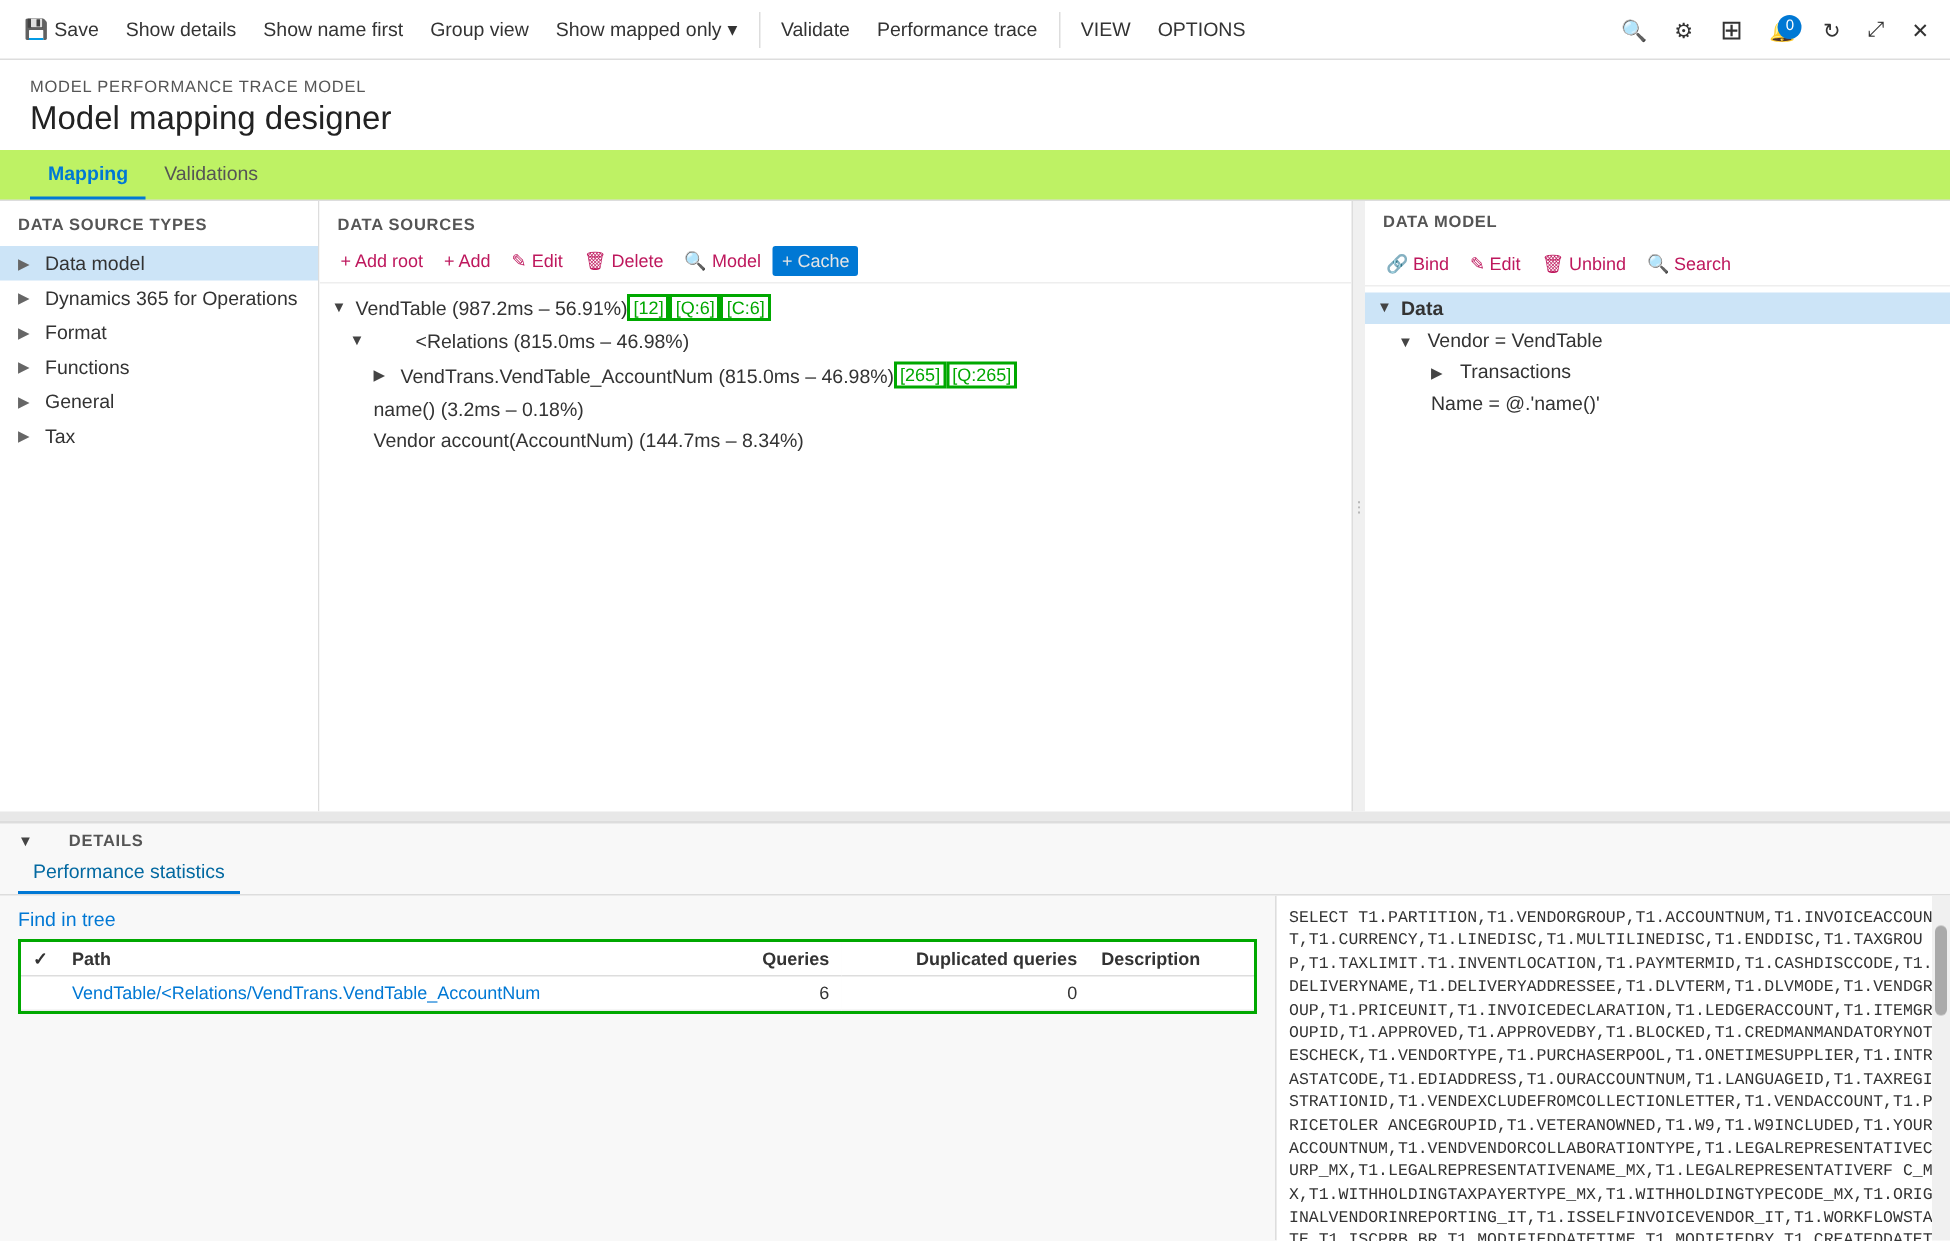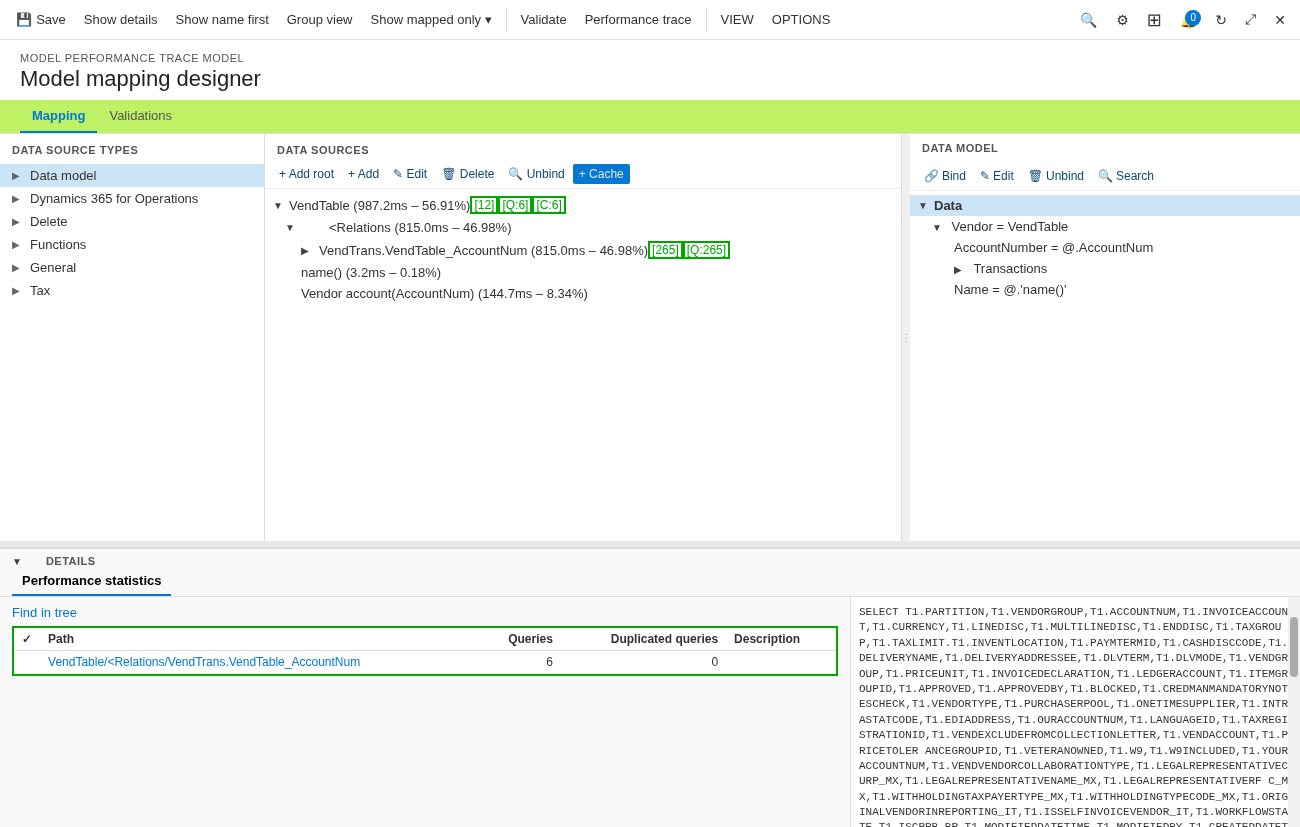--- a/index.html
+++ b/index.html
@@ -31,23 +31,23 @@
 
     
     .tab-bar { display: flex; padding: 0 20px; border-bottom: 1px solid #ddd; background: #bef264; }
     .tab { padding: 8px 12px; cursor: pointer; font-size: 13px; color: #555; border-bottom: 2px solid transparent; }
     .tab.active { color: #0078d4; border-bottom: 2px solid #0078d4; font-weight: 600; }
 
     
     .panels { display: flex; flex: 1; overflow: hidden; min-height: 0; }
 
     
-    .left-panel { width: 265px; border-right: 1px solid #ddd; background: #fff; display: flex; flex-direction: column; }
+    .left-panel { width: 213px; border-right: 1px solid #ddd; background: #fff; display: flex; flex-direction: column; }
     .panel-header { font-size: 11px; font-weight: 700; color: #555; text-transform: uppercase; padding: 10px 12px 4px; letter-spacing: 0.5px; }
-    .small-btn { display: flex; align-items: center; gap: 3px; padding: 3px 6px; font-size: 12px; cursor: pointer; border: none; background: transparent; color: #0c4a6e; }
+    .small-btn { display: flex; align-items: center; gap: 3px; padding: 3px 6px; font-size: 12px; cursor: pointer; border: none; background: transparent; color: #be185d; }
     .small-btn.primary { background: #0078d4; color: #e5e5e5; border-radius: 2px; }
     .tree-item { display: flex; align-items: center; padding: 4px 8px 4px 12px; cursor: pointer; font-size: 13px; }
     .tree-item.selected { background: #cce4f7; }
     .tree-item .expand-icon { width: 14px; margin-right: 4px; font-size: 10px; color: #666; }
 
     
     .mid-panel { flex: 1; border-right: 1px solid #ddd; background: #fff; display: flex; flex-direction: column; overflow: hidden; }
     .mid-panel-toolbar { display: flex; align-items: center; gap: 2px; padding: 4px 8px; border-bottom: 1px solid #eee; flex-wrap: wrap; }
     .datasource-tree { flex: 1; overflow-y: auto; padding: 4px 0; }
     .ds-item { display: flex; align-items: center; padding: 3px 8px; cursor: pointer; font-size: 13px; }
@@ -62,21 +62,21 @@
     .dm-tree { flex: 1; overflow-y: auto; padding: 4px 0; }
     .dm-item { display: flex; align-items: center; padding: 3px 8px; font-size: 13px; }
     .dm-item.selected-dm { background: #cce4f7; }
 
     
     .details-section { border-top: 2px solid #ddd; background: #f8f8f8; height: 280px; display: flex; flex-direction: column; }
     .details-header { display: flex; align-items: center; gap: 8px; padding: 6px 12px 0; }
     .details-label { font-size: 11px; font-weight: 700; color: #555; text-transform: uppercase; letter-spacing: 0.5px; margin-left: 16px; }
     .details-tabs { display: flex; padding: 0 12px; border-bottom: 1px solid #ddd; }
     .details-tab { padding: 6px 10px; cursor: pointer; font-size: 13px; color: #555; border-bottom: 2px solid transparent; }
-    .details-tab.active { color: #000000; border-bottom: 2px solid #0078d4; font-weight: 700; }
+    .details-tab.active { color: #0369a1; border-bottom: 2px solid #0078d4; font-weight: 400; }
     .details-body { display: flex; flex: 1; overflow: hidden; }
 
     
     .stats-area { flex: 1; padding: 8px 12px; display: flex; flex-direction: column; gap: 6px; overflow: hidden; }
     .find-in-tree { color: #0078d4; cursor: pointer; font-size: 13px; }
     .stats-table-wrap { border: 2px solid #00a800; overflow: hidden; }
     .stats-table { width: 100%; border-collapse: collapse; font-size: 12px; }
     .stats-table th { background: #fff; padding: 4px 8px; text-align: left; border-bottom: 1px solid #ddd; font-weight: 600; color: #333; }
     .stats-table th.num { text-align: right; }
     .stats-table td { padding: 4px 8px; border-bottom: 1px solid #eee; background: #fff; }
@@ -167,21 +167,21 @@
           <div class="tree-item selected">
             <span class="expand-icon">▶</span>
             <span>Data model</span>
           </div>
           <div class="tree-item">
             <span class="expand-icon">▶</span>
             <span>Dynamics 365 for Operations</span>
           </div>
           <div class="tree-item">
             <span class="expand-icon">▶</span>
-            <span>Delete</span>
+            <span>Format</span>
           </div>
           <div class="tree-item">
             <span class="expand-icon">▶</span>
             <span>Functions</span>
           </div>
           <div class="tree-item">
             <span class="expand-icon">▶</span>
             <span>General</span>
           </div>
           <div class="tree-item">
@@ -200,21 +200,21 @@
           <button class="small-btn">
             <span>+ Add</span>
           </button>
           <button class="small-btn">
             <span>✎ Edit</span>
           </button>
           <button class="small-btn">
             <span>🗑 Delete</span>
           </button>
           <button class="small-btn">
-            <span>🔍 Unbind</span>
+            <span>🔍 Model</span>
           </button>
           <button class="small-btn primary">
             <span>+ Cache</span>
           </button>
         </div>
         <div class="datasource-tree">
 
           <div class="ds-item">
             <span class="expand-tri">▼</span>
             <span>VendTable (987.2ms – 56.91%)</span>
@@ -274,23 +274,20 @@
             <span style="font-weight:600;">Data</span>
           </div>
 
           <div class="dm-item">
             <span style="margin-left:14px;">
               <span class="expand-tri">▼</span>
               Vendor = VendTable
             </span>
           </div>
 
-          <div class="dm-item">
-            <span style="margin-left:36px;">AccountNumber = @.AccountNum</span>
-          </div>
 
           <div class="dm-item">
             <span style="margin-left:36px;">
               <span class="expand-tri">▶</span>
               Transactions
             </span>
           </div>
 
           <div class="dm-item">
             <span style="margin-left:36px;">Name = @.'name()'</span>

